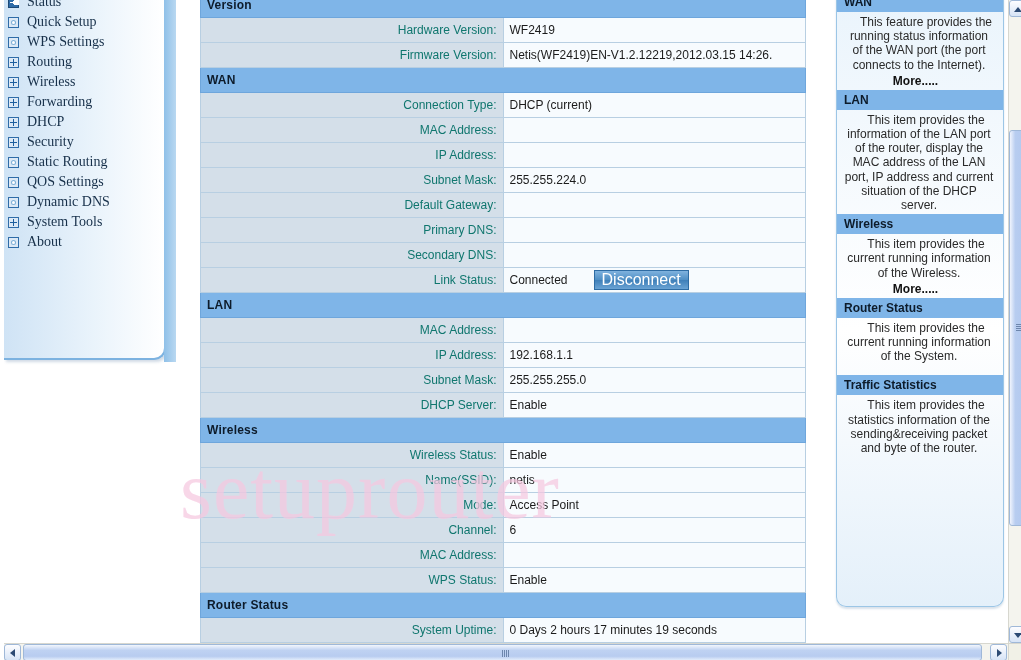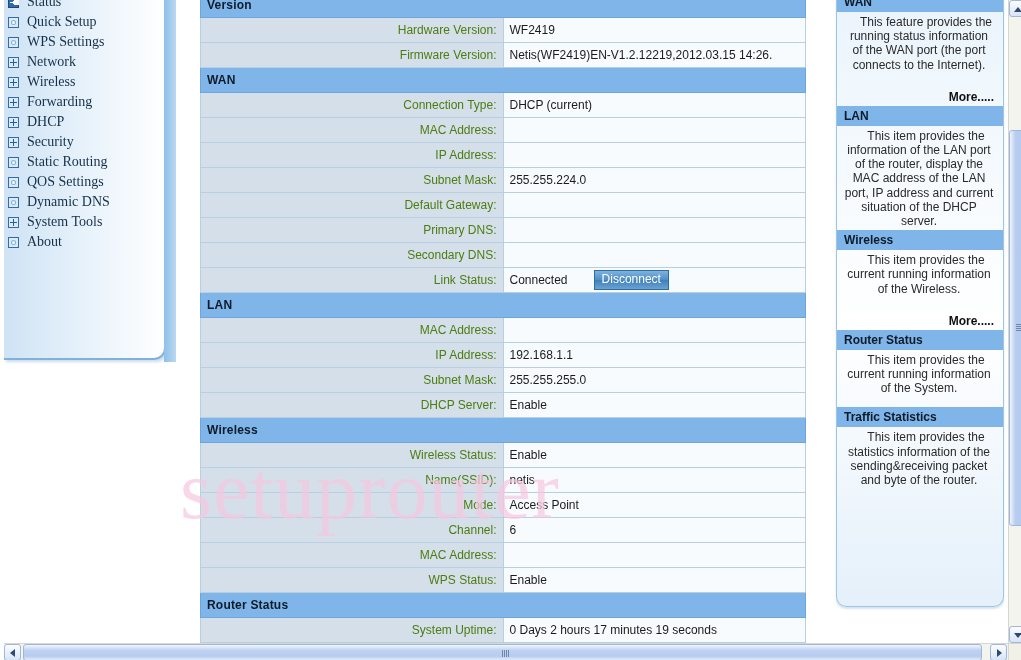--- a/index.html
+++ b/index.html
@@ -61,32 +61,32 @@
   }
   table.info td{
     height:24px;border:1px solid #b8cfe2;padding:0 6px;
     font-size:12px;vertical-align:middle;line-height:16px;
   }
   tr.section td{
     background:#7fb5e8;color:#0d1b2a;font-weight:bold;font-size:12px;
     border:1px solid #6ea6dc;padding-left:6px;letter-spacing:.2px;
   }
   td.lbl{
-    width:248px;background:#d4dfe9;text-align:right;color:#4d7c0f;
+    width:248px;background:#d4dfe9;text-align:right;color:#0f766e;
     padding-right:2px;
   }
   td.val{
     background:#f7fbfe;color:#1b1b1b;padding-left:3px;
   }
   .hl-green{background:#c9f0c9;padding:0 1px;}
   .inline-val{display:inline-block;vertical-align:middle;}
   button.act{
     display:inline-block;vertical-align:middle;margin-left:26px;
     background:linear-gradient(to bottom,#7fb2de 0%,#4e8ec4 50%,#3f7fb8 51%,#6aa3d4 100%);
-    border:1px solid #2e6ca4;color:#ffffff;font-size:12px;
+    border:1px solid #2e6ca4;color:#ffffff;font-size:16px;
     font-family:"Liberation Sans", sans-serif;
     padding:1px 7px 2px 7px;cursor:pointer;line-height:15px;
   }
 
   
   #help-panel{
     position:absolute;left:832px;top:-8px;width:166px;height:614px;
     background:linear-gradient(to bottom,#eaf4fc 0%,#ffffff 55%,#e4f0fa 100%);
     border:1px solid #9cc6e6;border-top:none;
     border-bottom-left-radius:10px;border-bottom-right-radius:10px;
@@ -95,23 +95,22 @@
   }
   .help-head{
     background:#7fb5e8;color:#0d1b2a;font-weight:bold;font-size:12px;
     padding:3px 0 3px 7px;margin:0;
   }
   .help-body{
     color:#2a2a2a;font-size:12px;line-height:14.2px;
     padding:3px 9px 2px 7px;text-indent:14px;margin:0;text-align:center;
   }
   .help-more{
-    text-align:right;font-weight:bold;font-size:12px;color:#111;
+    text-align:center;font-weight:bold;font-size:12px;color:#111;
     padding:0 9px 2px 0;
-    margin-top:16px;
   }
   .help-spacer{height:10px;}
 
   
   #watermark{
     position:absolute;left:176px;top:444px;width:560px;
     font-family:"Liberation Serif", serif;font-size:82px;
     color:#f6c8e0;opacity:.72;letter-spacing:1px;white-space:nowrap;
     pointer-events:none;user-select:none;
   }
@@ -179,21 +178,21 @@
         <div class="menu-item">
           <span class="mi-icon dot"></span>
           <span class="mi-label">Quick Setup</span>
         </div>
         <div class="menu-item">
           <span class="mi-icon dot"></span>
           <span class="mi-label">WPS Settings</span>
         </div>
         <div class="menu-item">
           <span class="mi-icon plus"></span>
-          <span class="mi-label">Network</span>
+          <span class="mi-label">Routing</span>
         </div>
         <div class="menu-item">
           <span class="mi-icon plus"></span>
           <span class="mi-label">Wireless</span>
         </div>
         <div class="menu-item">
           <span class="mi-icon plus"></span>
           <span class="mi-label">Forwarding</span>
         </div>
         <div class="menu-item">

